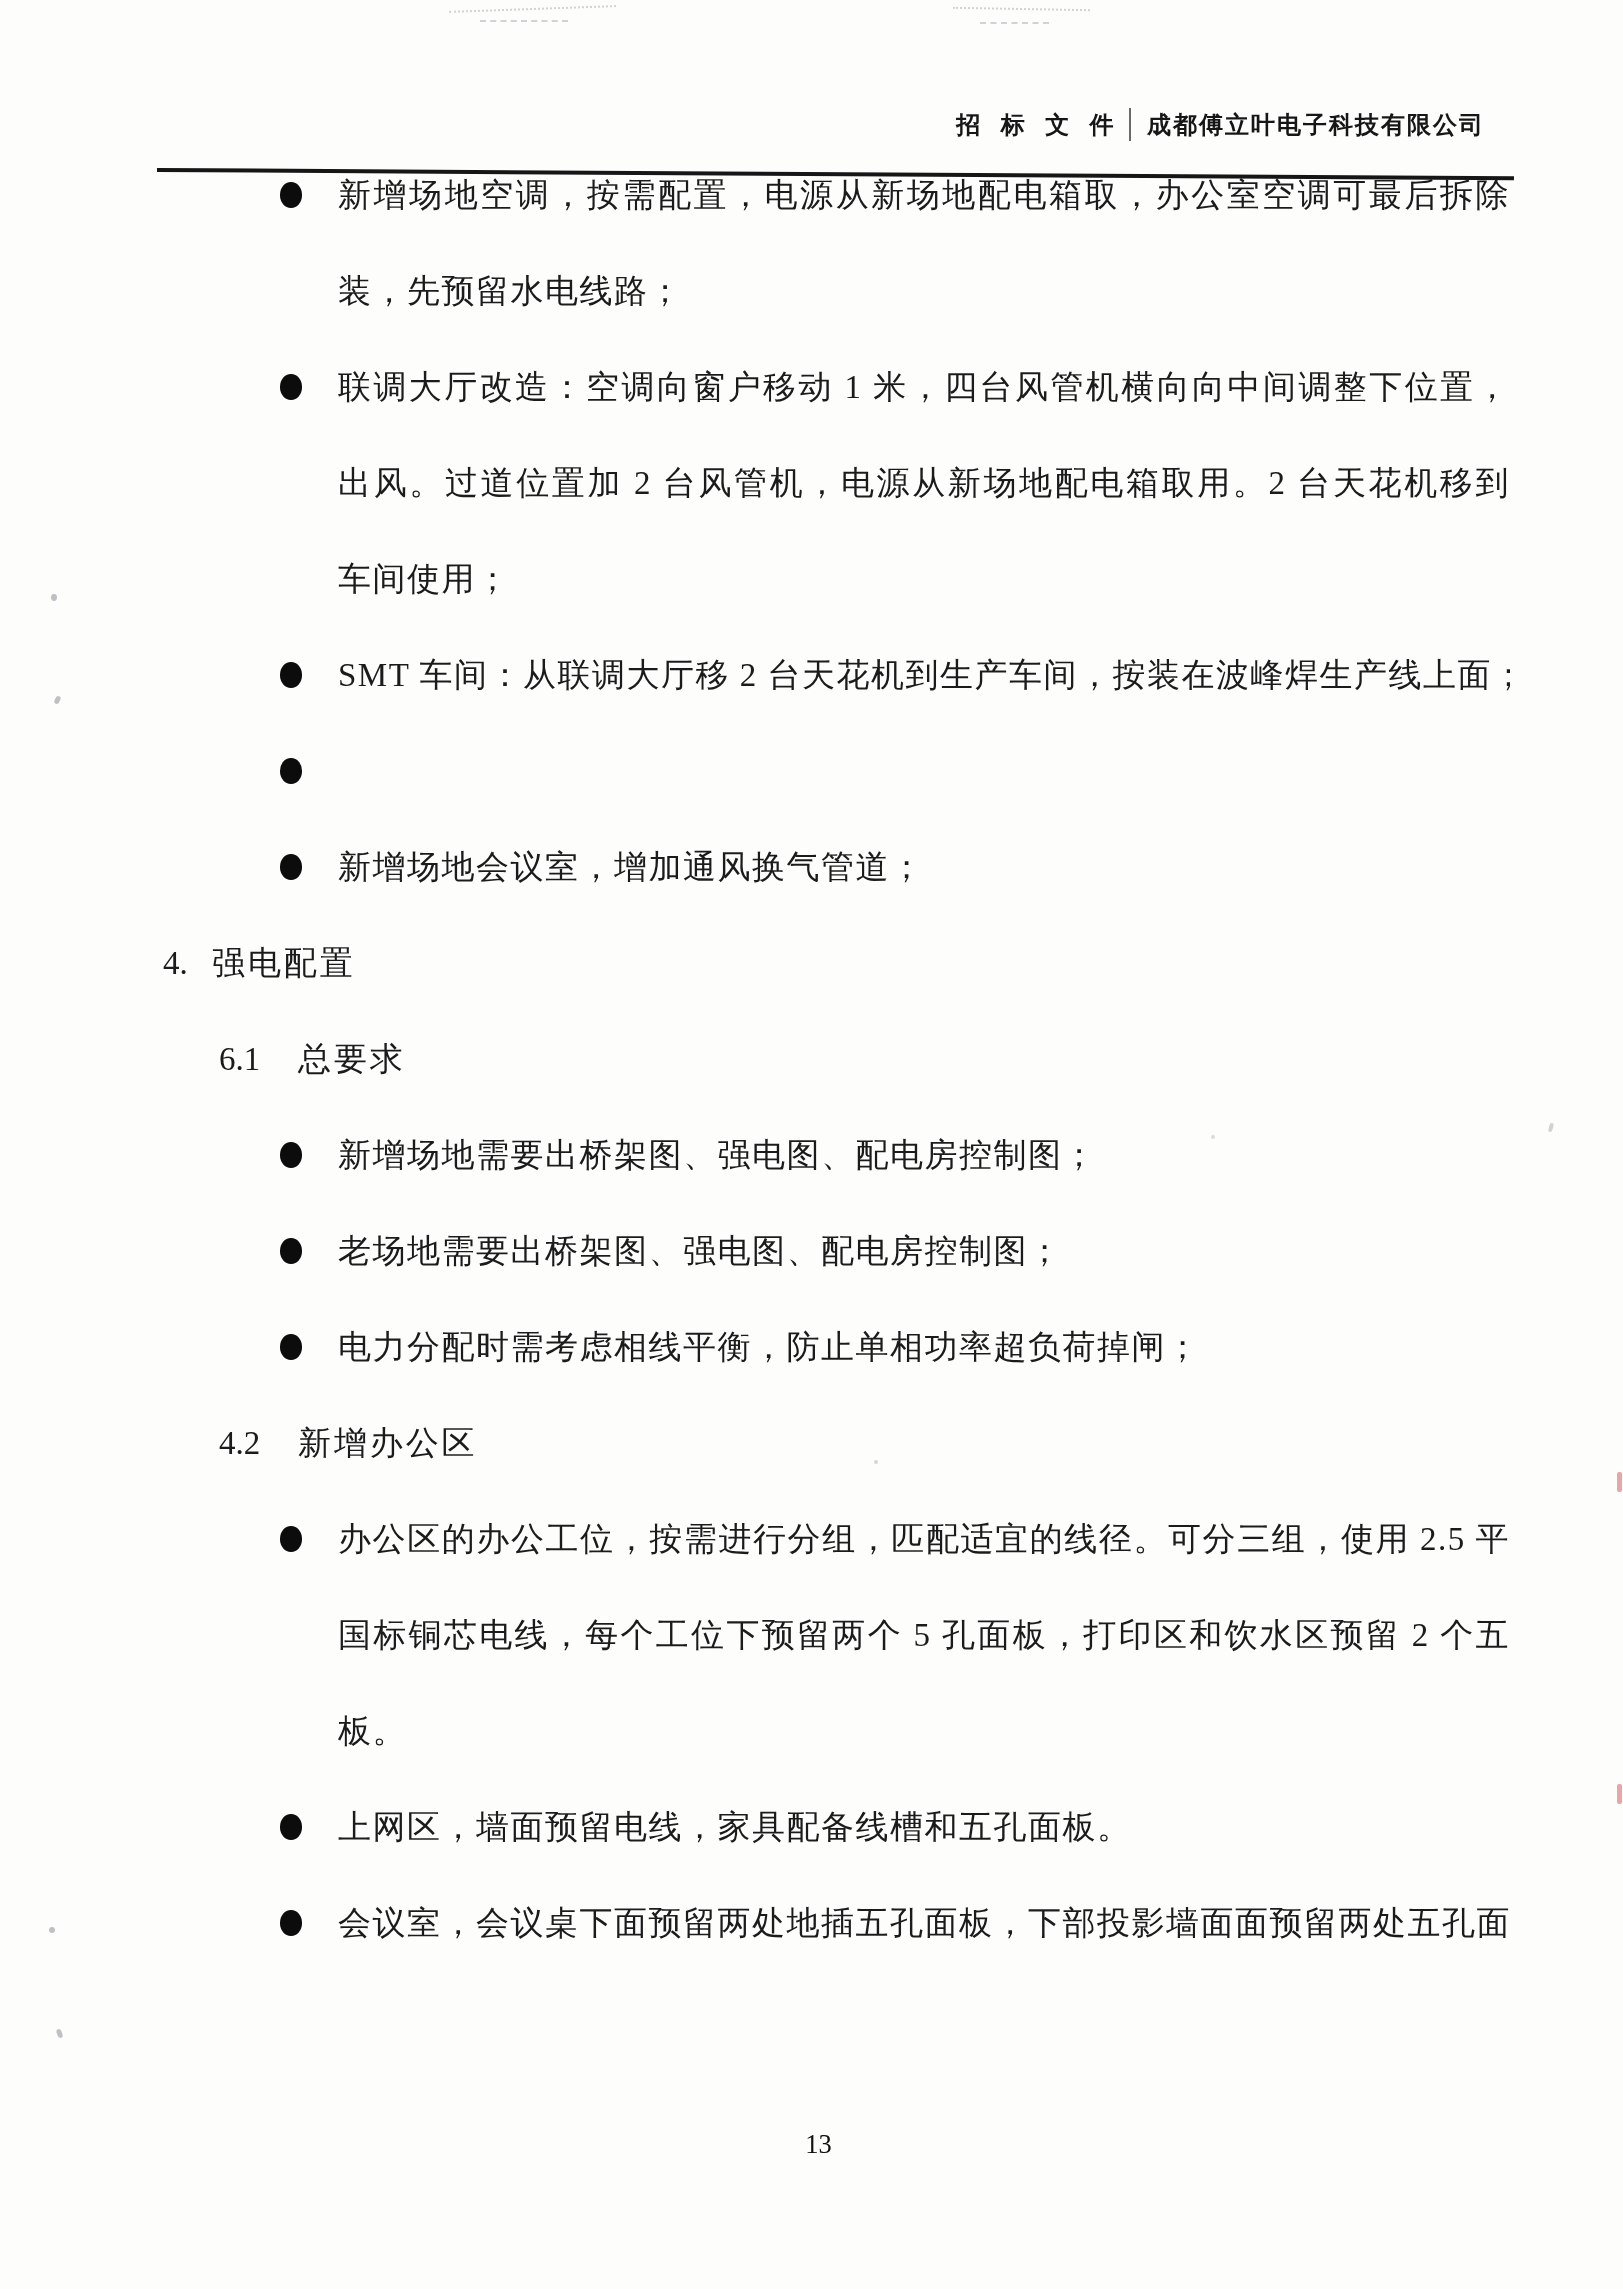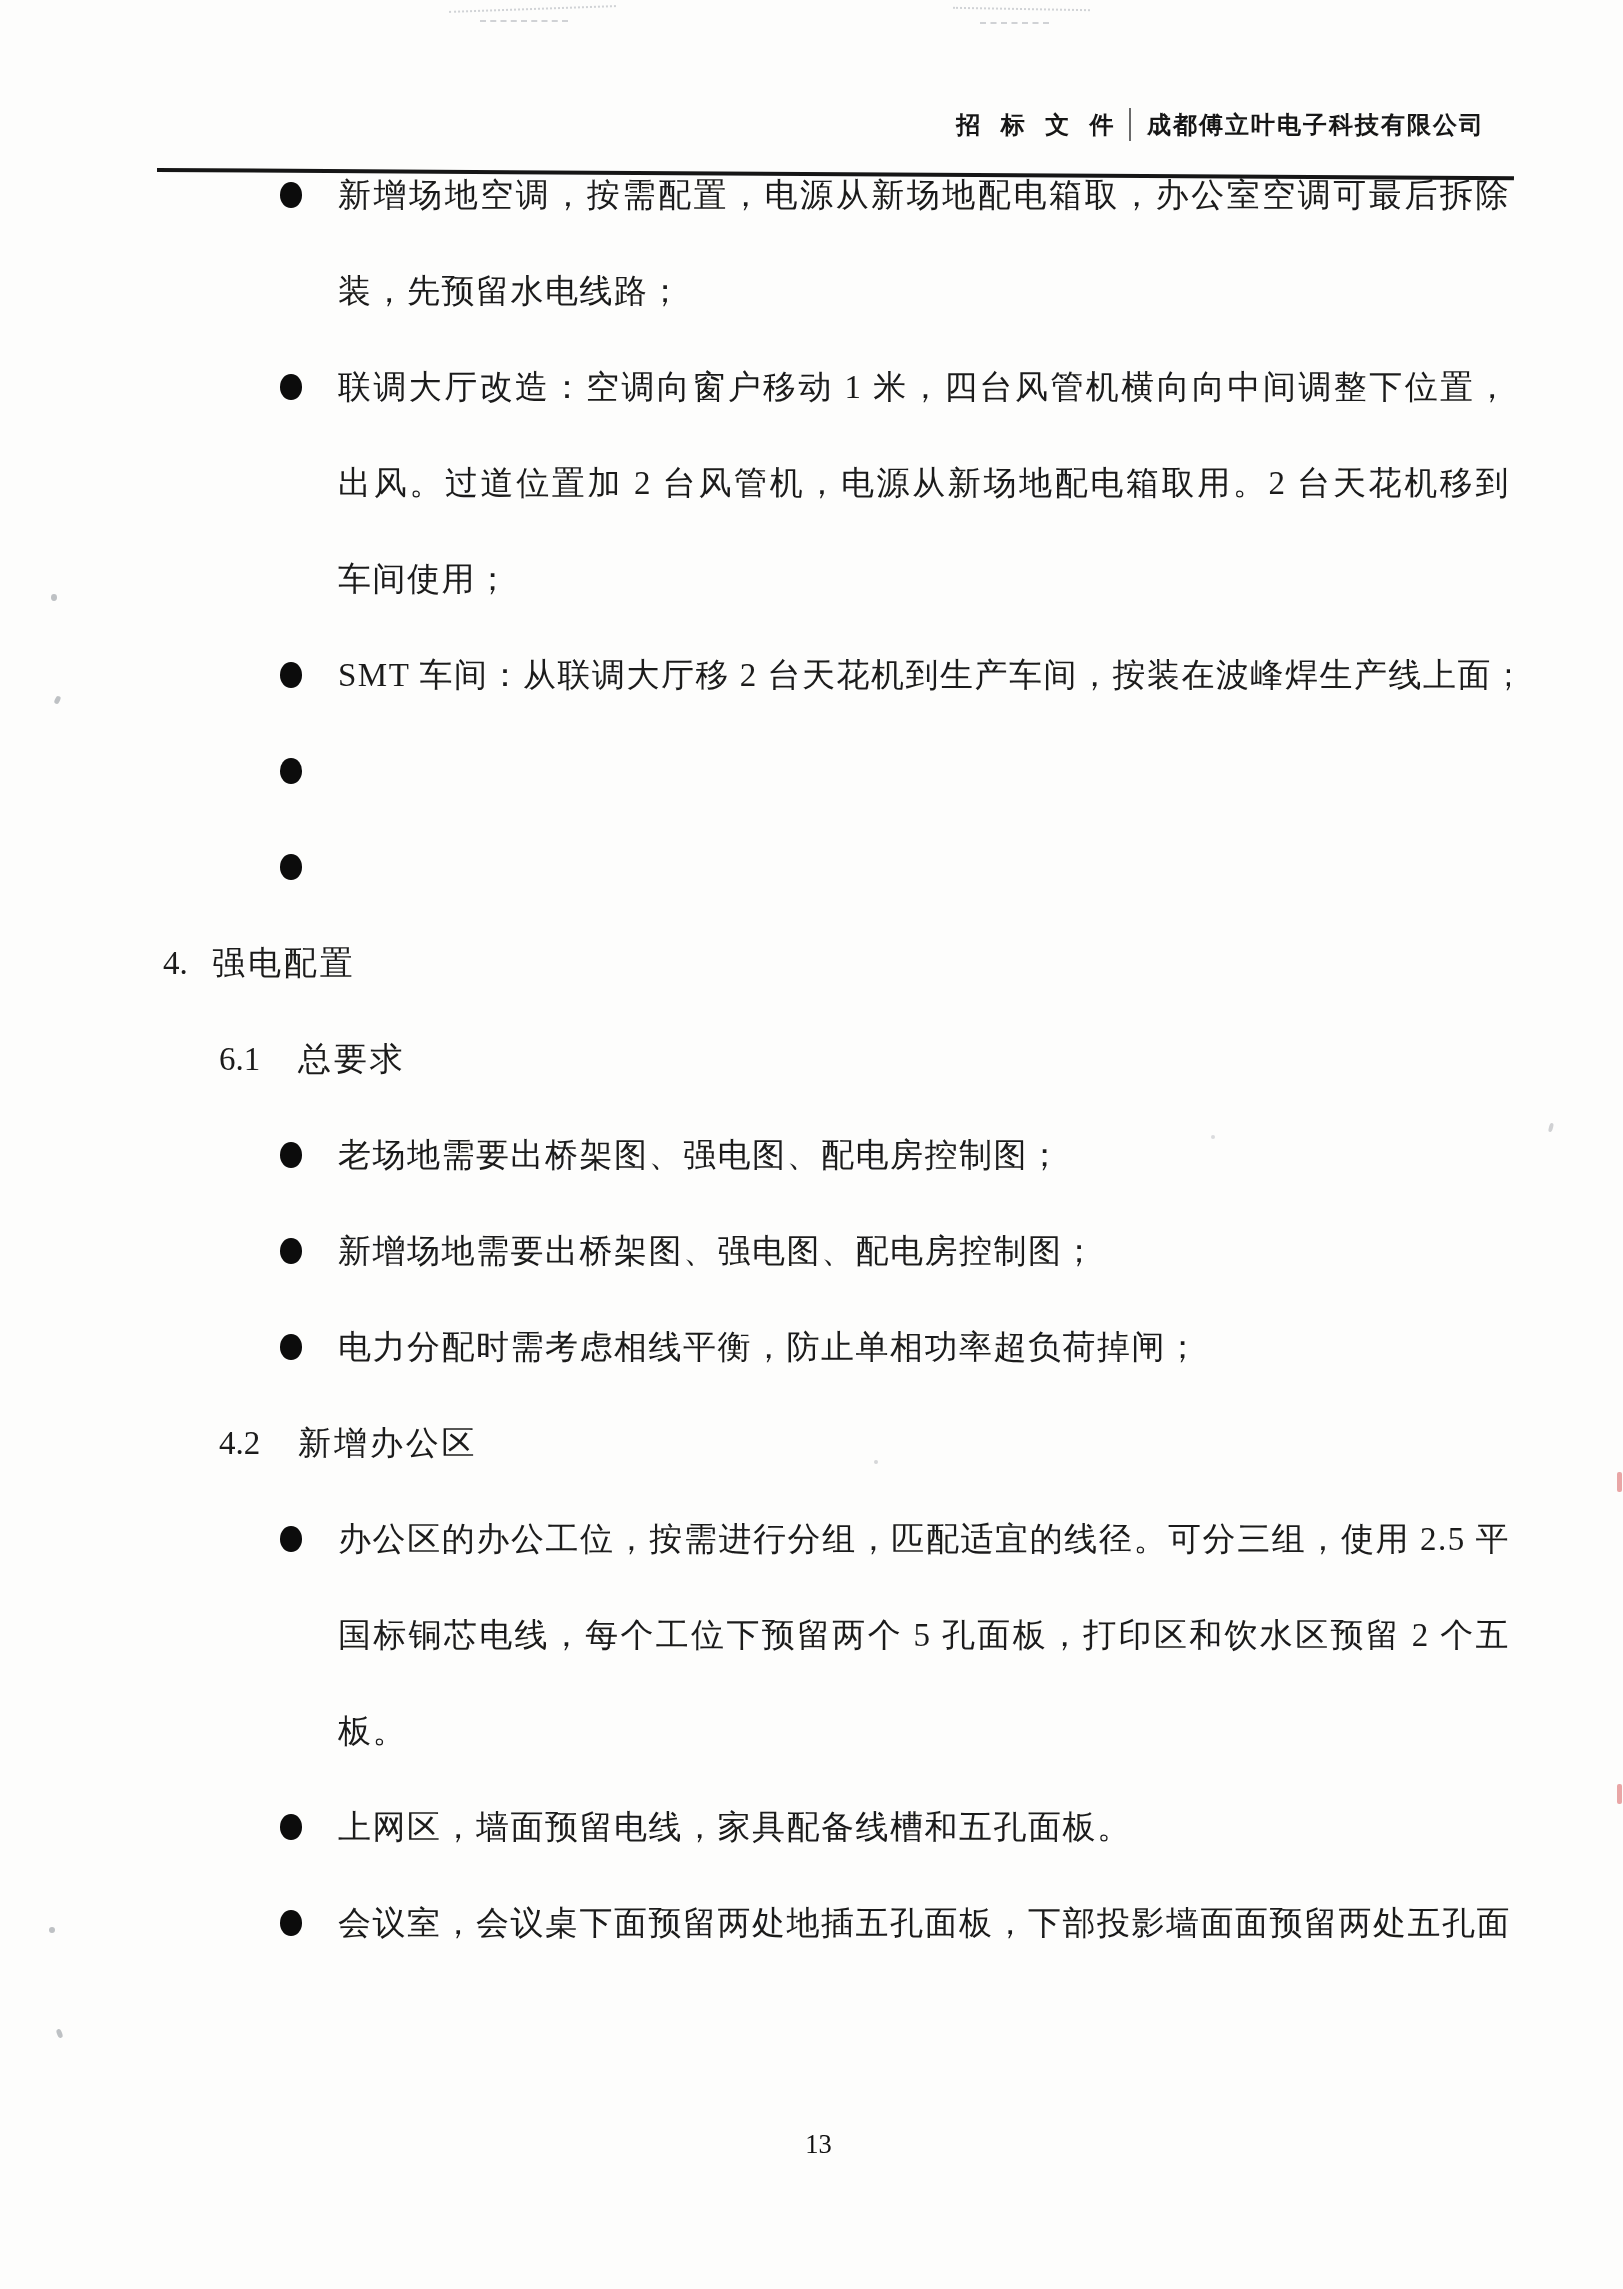--- a/index.html
+++ b/index.html
@@ -121,36 +121,37 @@
       </div>
       <div class="lrow">
         <span class="dot"></span>
         <div class="btext">SMT 车间：从联调大厅移 2 台天花机到生产车间，按装在波峰焊生产线上面；</div>
       </div>
       <div class="lrow">
         <span class="dot"></span>
       </div>
       <div class="lrow">
         <span class="dot"></span>
+        <div class="btext">新增场地会议室，增加通风换气管道；</div>
       </div>
       <div class="lrow">
         <span class="hspan hnum1">4.</span>
         <span class="hspan hlabel1">强电配置</span>
       </div>
       <div class="lrow">
         <span class="hspan hnum2">6.1</span>
         <span class="hspan hlabel2">总要求</span>
       </div>
       <div class="lrow">
         <span class="dot"></span>
-        <div class="btext">老场地需要出桥架图、强电图、配电房控制图；</div>
+        <div class="btext">新增场地需要出桥架图、强电图、配电房控制图；</div>
       </div>
       <div class="lrow">
         <span class="dot"></span>
-        <div class="btext">新增场地需要出桥架图、强电图、配电房控制图；</div>
+        <div class="btext">老场地需要出桥架图、强电图、配电房控制图；</div>
       </div>
       <div class="lrow">
         <span class="dot"></span>
         <div class="btext">电力分配时需考虑相线平衡，防止单相功率超负荷掉闸；</div>
       </div>
       <div class="lrow">
         <span class="hspan hnum2">4.2</span>
         <span class="hspan hlabel2">新增办公区</span>
       </div>
       <div class="lrow">

